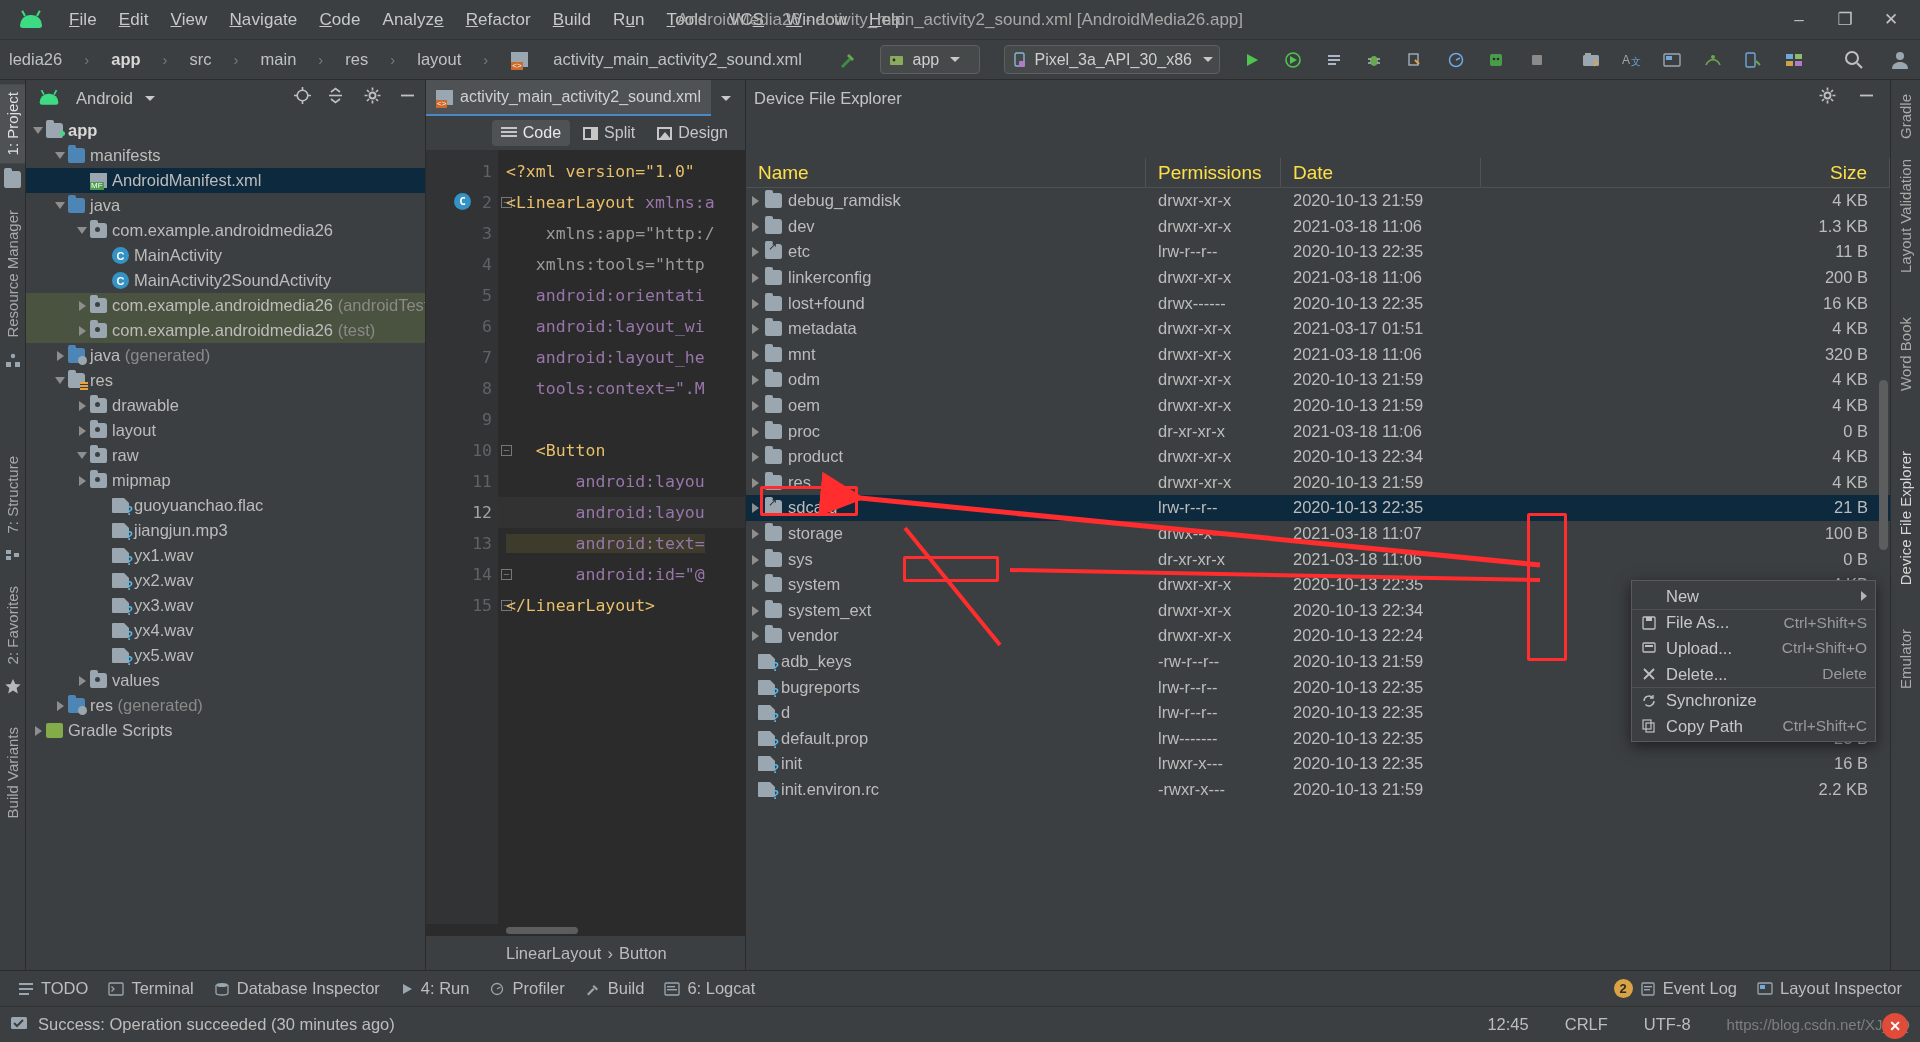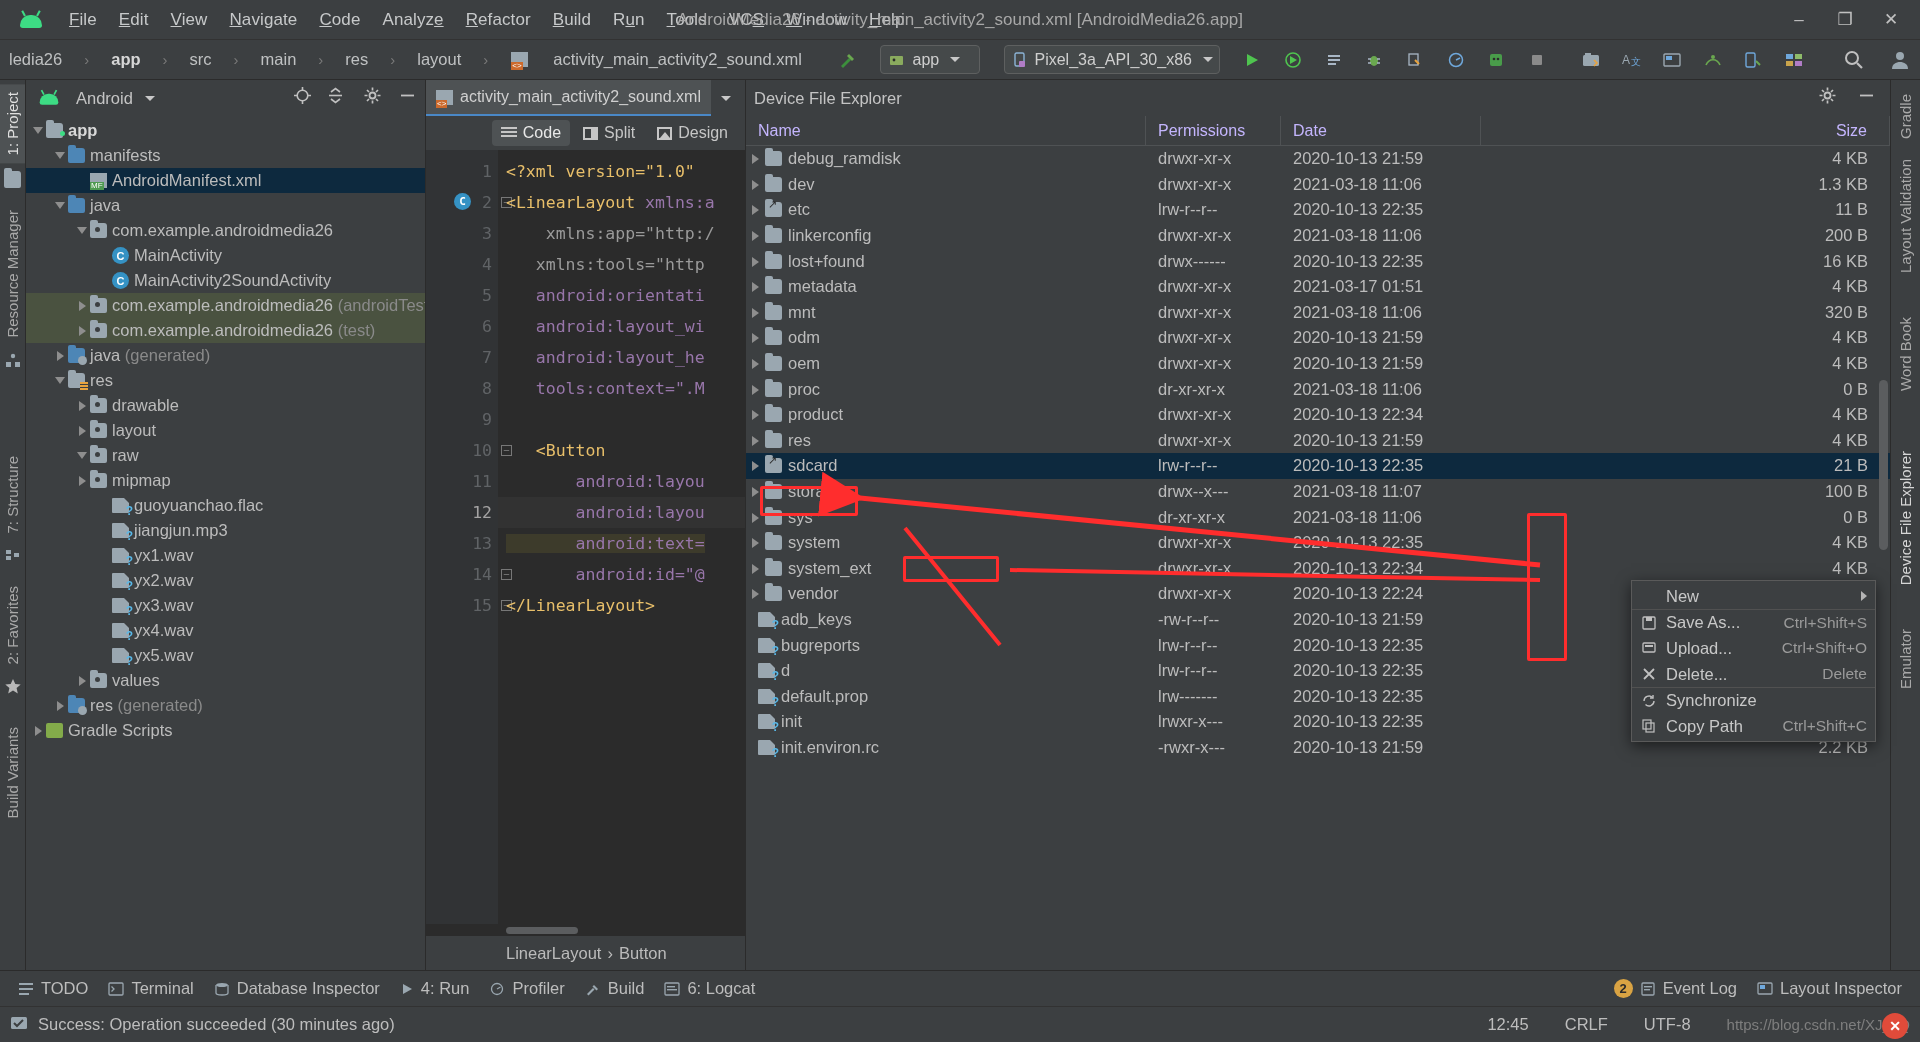--- a/index.html
+++ b/index.html
@@ -159,21 +159,21 @@
   .dfe-head { height:36px; display:flex; align-items:center; padding:0 8px; gap:8px; flex:0 0 36px;}
   .dfe-head .ttl { font-size:16.5px; color:#c4c4c4; }
   .dfe-device {
     margin:2px 10px 6px 10px; height:33px; background:#45494a; border:1px solid #5e6060; border-radius:4px;
     display:flex; align-items:center; padding:0 10px; gap:8px; position:relative;
   }
   .dfe-device .dname { color:#d4d4d4; font-size:16.5px; }
   .dfe-device .dsub { color:#9a9a9a; font-size:16.5px; }
   .dfe-device .dcaret { position:absolute; right:10px; }
   .dfe-table { flex:1; display:flex; flex-direction:column; overflow:hidden; }
-  .dfe-hdr { height:30px; display:flex; align-items:center; color:#c4b5fd; font-size:16px; border-bottom:1px solid #4f5254; flex:0 0 30px;}
+  .dfe-hdr { height:30px; display:flex; align-items:center; color:#fde047; font-size:19px; border-bottom:1px solid #4f5254; flex:0 0 30px;margin-top:42px;}
   .dfe-hdr div { padding-left:12px; border-right:1px solid #4f5254; height:30px; line-height:30px; }
   .c-name { width:400px; flex:0 0 400px; }
   .c-perm { width:135px; flex:0 0 135px; }
   .c-date { width:200px; flex:0 0 200px; }
   .c-size { flex:1; text-align:right; padding-right:22px !important; }
   .dfe-rows { flex:1; overflow:hidden; }
   .drow { height:25.6px; display:flex; align-items:center; font-size:16.5px; color:#bcbcbc; }
   .drow.sel { background:#0d293e; }
   .drow .dn { width:400px; flex:0 0 400px; display:flex; align-items:center; gap:6px; padding-left:6px;}
   .drow .dp { width:135px; flex:0 0 135px; padding-left:12px;}
@@ -1006,21 +1006,21 @@
             <span class="clabel">New</span>
             <span class="carrow"></span>
           </div>
           <div class="cmi sep-top">
             <span class="cicon">
               <svg width="14" height="14" viewBox="0 0 14 14">
                 <rect x="1" y="1" width="12" height="12" rx="1" fill="none" stroke="#c0c0c0" stroke-width="1.3"></rect>
                 <rect x="4" y="1" width="6" height="4" fill="#c0c0c0"></rect>
               </svg>
             </span>
-            <span class="clabel">Save As...</span>
+            <span class="clabel">File As...</span>
             <span class="cshort">Ctrl+Shift+S</span>
           </div>
           <div class="cmi">
             <span class="cicon">
               <svg width="14" height="14" viewBox="0 0 14 14">
                 <rect x="1" y="2" width="12" height="9" rx="1" fill="none" stroke="#c0c0c0" stroke-width="1.3"></rect>
                 <rect x="3" y="4" width="8" height="2" fill="#c0c0c0"></rect>
               </svg>
             </span>
             <span class="clabel">Upload...</span>

